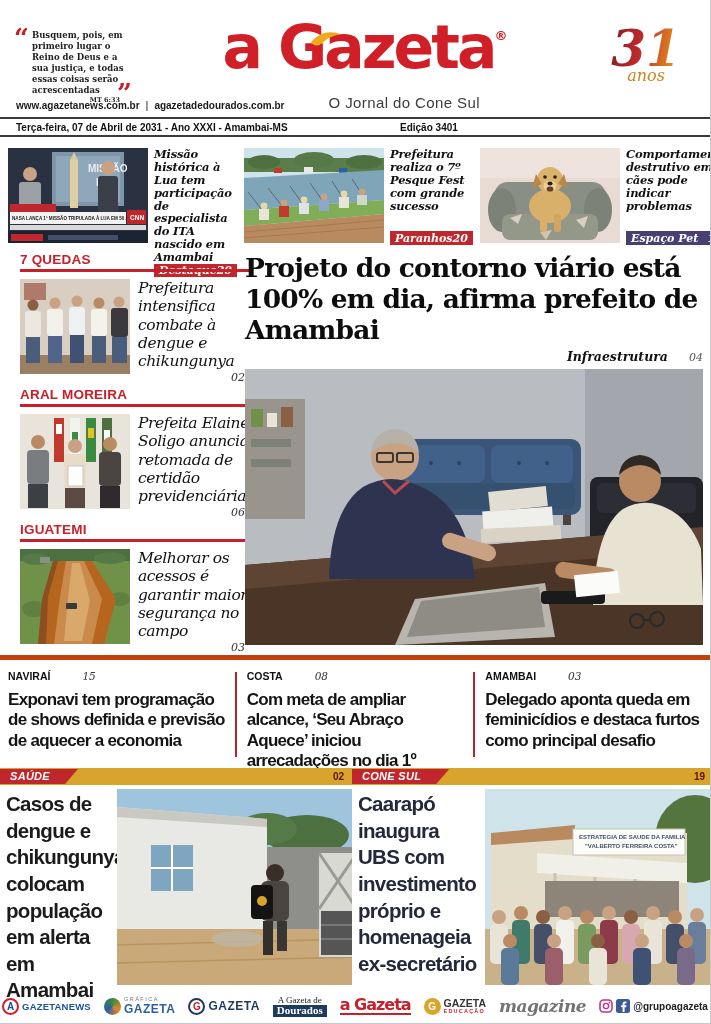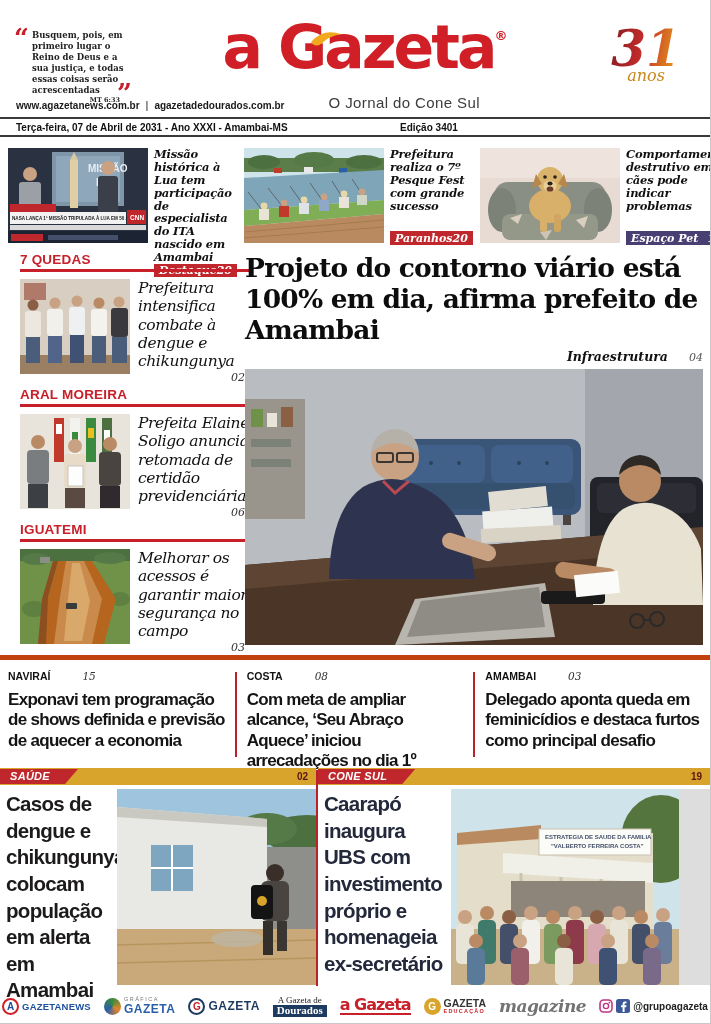--- a/index.html
+++ b/index.html
@@ -78,21 +78,21 @@
   .mid-col { flex:1 1 0; }
   .mid-div { width:2px; background:#b8232a; margin:2px 10px 10px; }
   .mid-label-row { display:flex; align-items:baseline; gap:32px; }
   .mid-label { font-weight:bold; font-size:10.5px; color:#111; }
   .mid-page { font-family:"DejaVu Serif", serif; font-style:italic; font-size:10.5px; color:#333; }
   .mid-headline { margin-top:8px; font-weight:bold; font-size:17px; letter-spacing:-0.7px;
                   line-height:1.2; color:#141414; }
 
   
   .bottom { position:absolute; top:768px; left:0; right:0; height:218px; display:flex; }
-  .b-half { width:316px; flex:none; }
+  .b-half { width:352px; flex:none; }
   .b-half.right { width:auto; flex:1; }
   .b-divider { width:2px; background:#b8232a; margin-top:2px; }
   .b-bar { height:17px; background:#d9a42b; display:flex; align-items:center; }
   .b-tag { background:#c0272d; color:#fff; font-weight:bold; font-style:italic; font-size:11px;
            letter-spacing:0.3px; padding:1px 28px 2px 10px;
            clip-path:polygon(0 0, 100% 0, calc(100% - 13px) 100%, 0 100%); }
   .b-page { margin-left:auto; margin-right:8px; font-weight:bold; font-size:10px; color:#5a1515; }
   .b-content { display:flex; gap:5px; margin-top:4px; padding-left:6px; }
   .b-headline { width:106px; flex:none; font-weight:bold; font-size:20.5px; letter-spacing:-0.7px;
                 line-height:1.3; color:#1c1a1a; padding-top:2px; }

